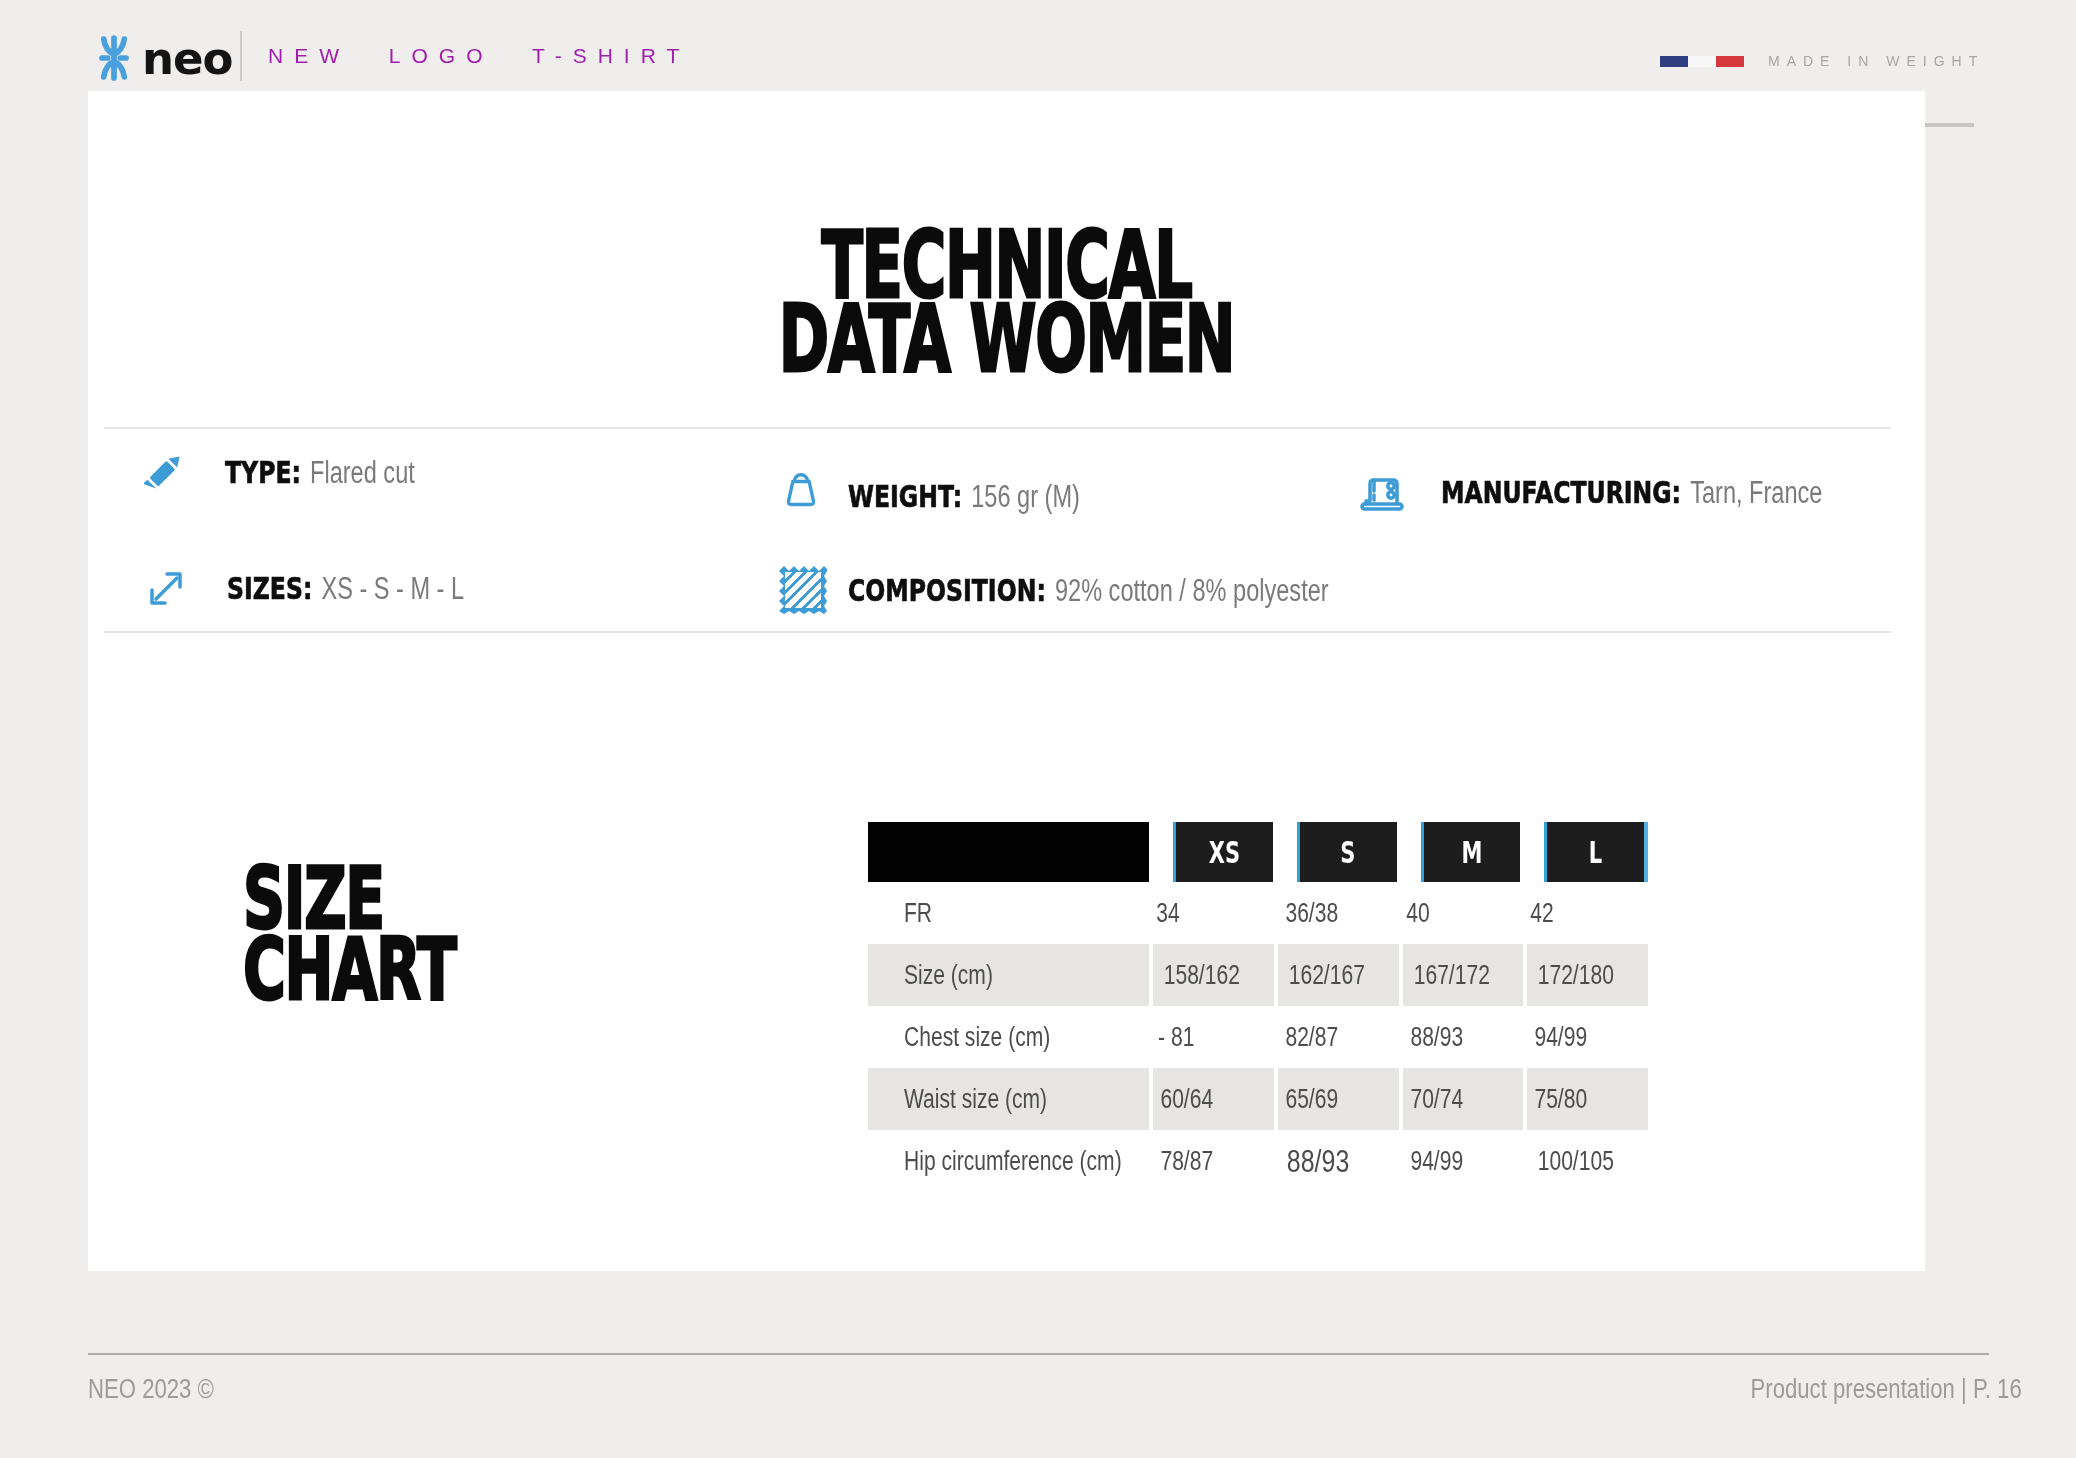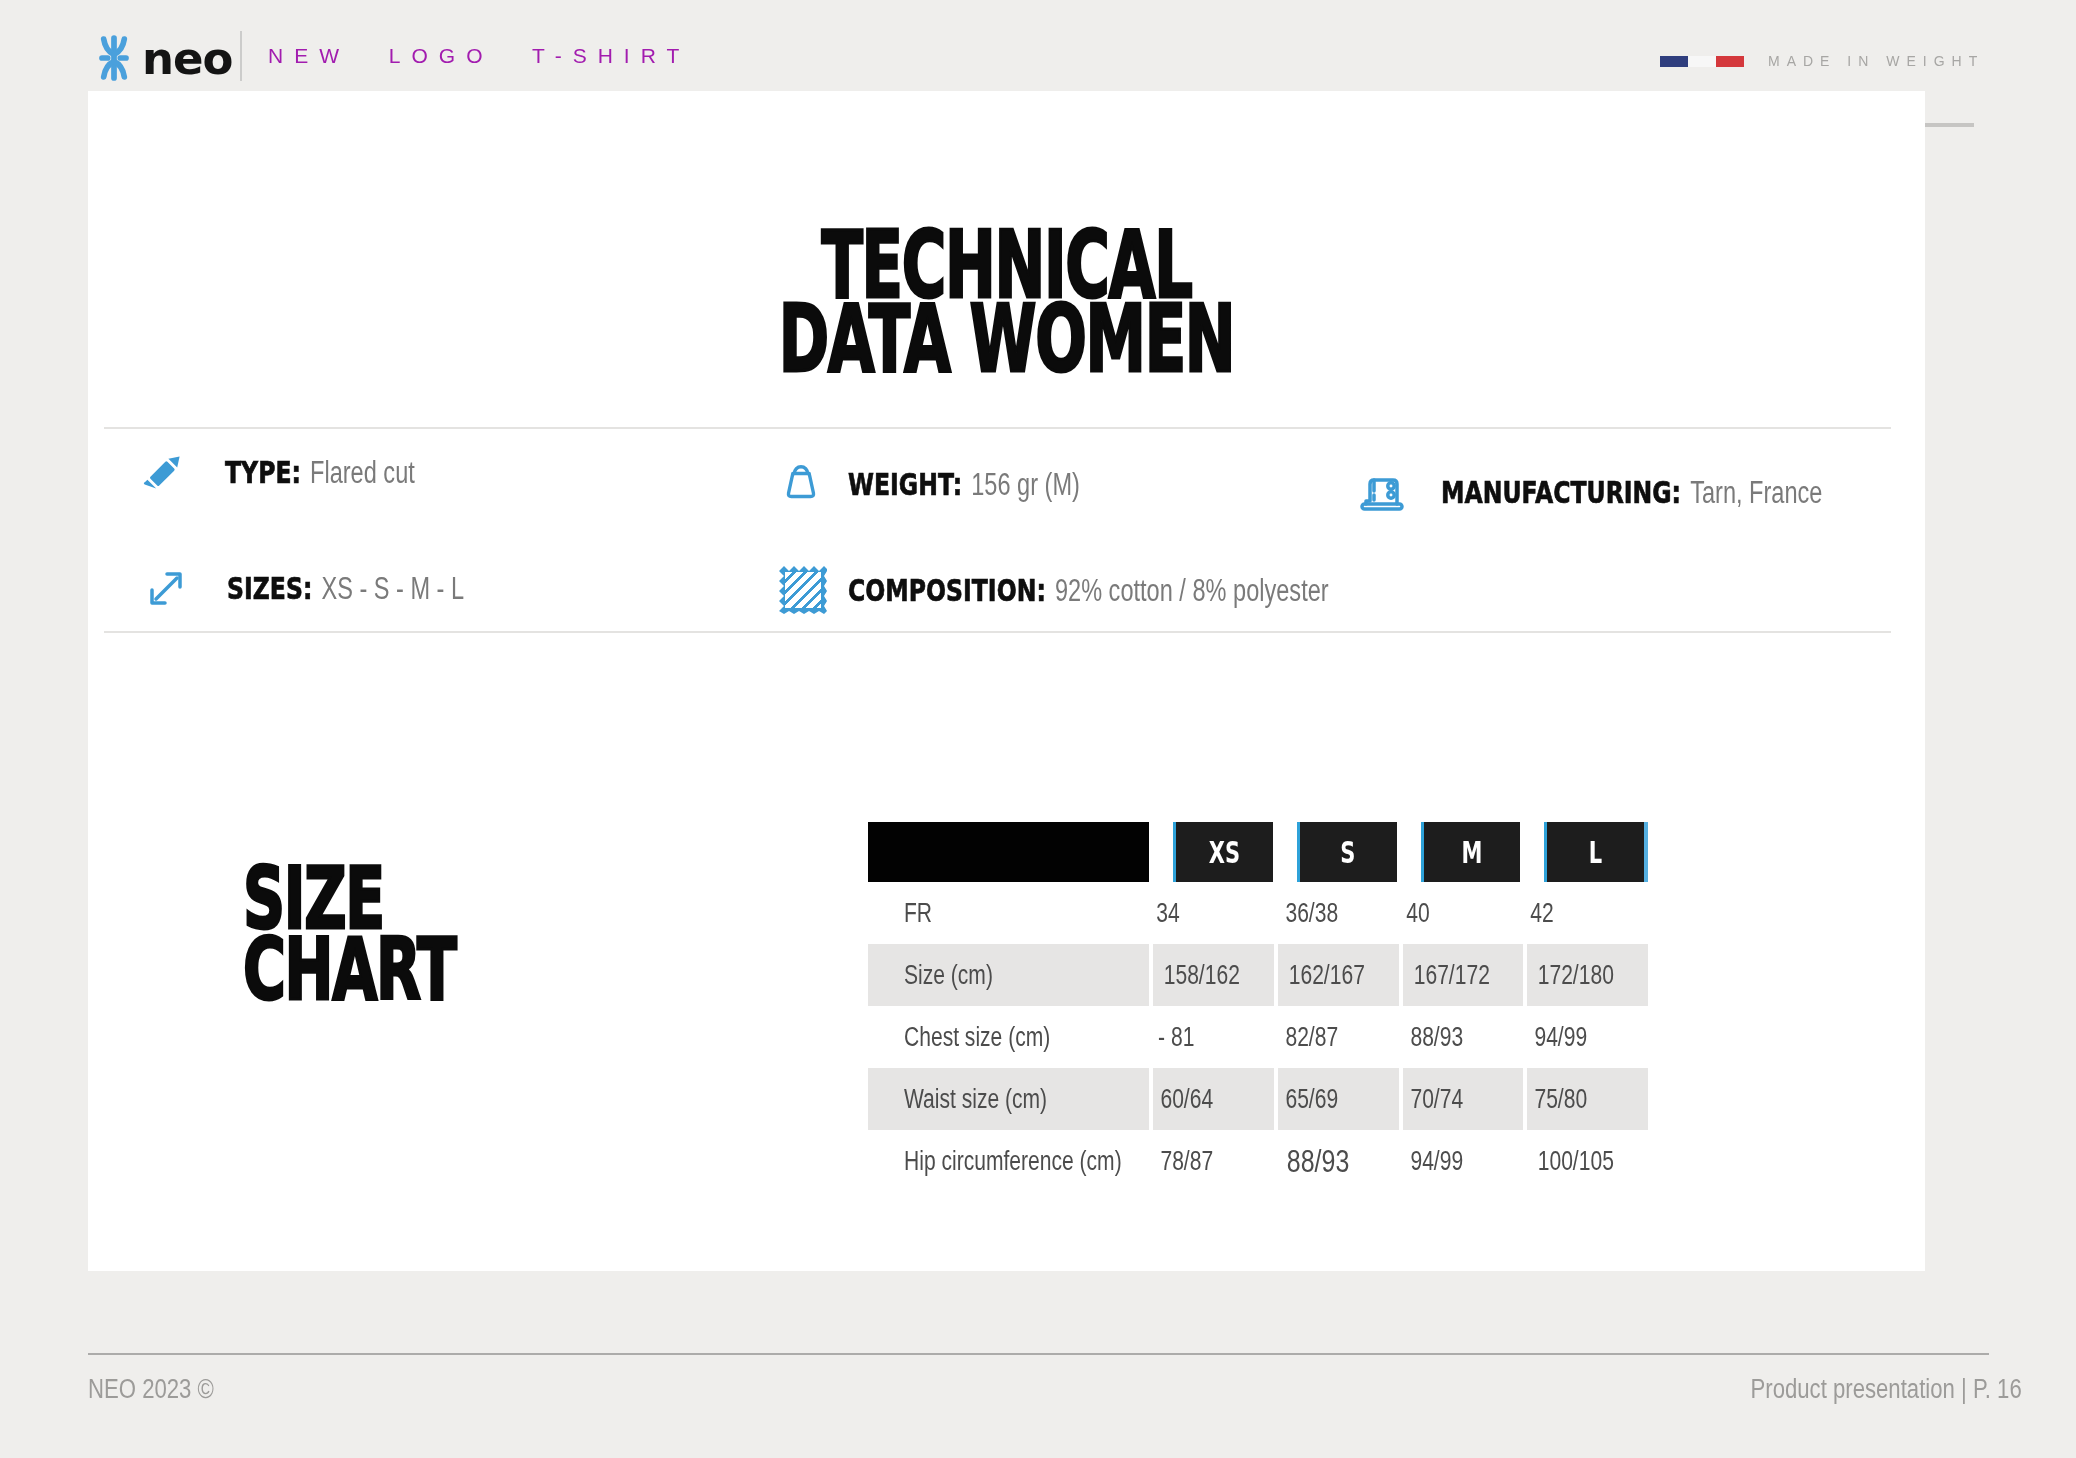--- a/index.html
+++ b/index.html
@@ -37,21 +37,21 @@
   .rule{position:absolute;left:16px;right:34px;height:2px;background:#e4e3e1;}
   .rule.r1{top:336px;} .rule.r2{top:540px;}
   .spec{position:absolute;display:flex;align-items:center;height:62px;}
   .spec .icon{flex:none;display:flex;align-items:center;justify-content:center;}
   .spec-text{display:inline-block;transform:scaleX(0.76);transform-origin:0 50%;
          white-space:nowrap;font-size:31px;color:#7a7a7a;}
   .spec-text b{font-family:"DejaVu Sans",sans-serif;color:#0e0e0e;
          -webkit-text-stroke:0.7px #0e0e0e;margin-right:12px;}
   .sp-type{left:52px;top:350px;} .sp-type .icon{width:48px;margin-right:37px;}
   .sp-sizes{left:56px;top:466px;}.sp-sizes .icon{width:44px;margin-right:39px;}
-  .sp-weight{left:690px;top:362px;}.sp-weight .icon{width:46px;margin-right:24px;}
+  .sp-weight{left:690px;top:362px;align-items:flex-end;}.sp-weight .icon{width:46px;margin-right:24px;}
   .sp-comp{left:690px;top:468px;}.sp-comp .icon{width:50px;margin-right:20px;}
   .sp-manu{left:1268px;top:370px;}.sp-manu .icon{width:52px;margin-right:33px;}
 
   .fabric-swatch{position:relative;width:48px;height:48px;background:#3d9bd5;
      clip-path:polygon(0px 5px,5px 0px,10px 5px,15px 0px,20px 5px,25px 0px,30px 5px,35px 0px,40px 5px,45px 0px,48px 3px,
                        48px 5px,45px 10px,48px 15px,45px 20px,48px 25px,45px 30px,48px 35px,45px 40px,48px 45px,
                        45px 48px,40px 45px,35px 48px,30px 45px,25px 48px,20px 45px,15px 48px,10px 45px,5px 48px,0px 45px,
                        5px 40px,0px 35px,5px 30px,0px 25px,5px 20px,0px 15px,5px 10px);}
   .fabric-swatch .hatch{position:absolute;inset:6px;
      background:repeating-linear-gradient(135deg,#ffffff 0 5px,#3d9bd5 5px 8px);}

